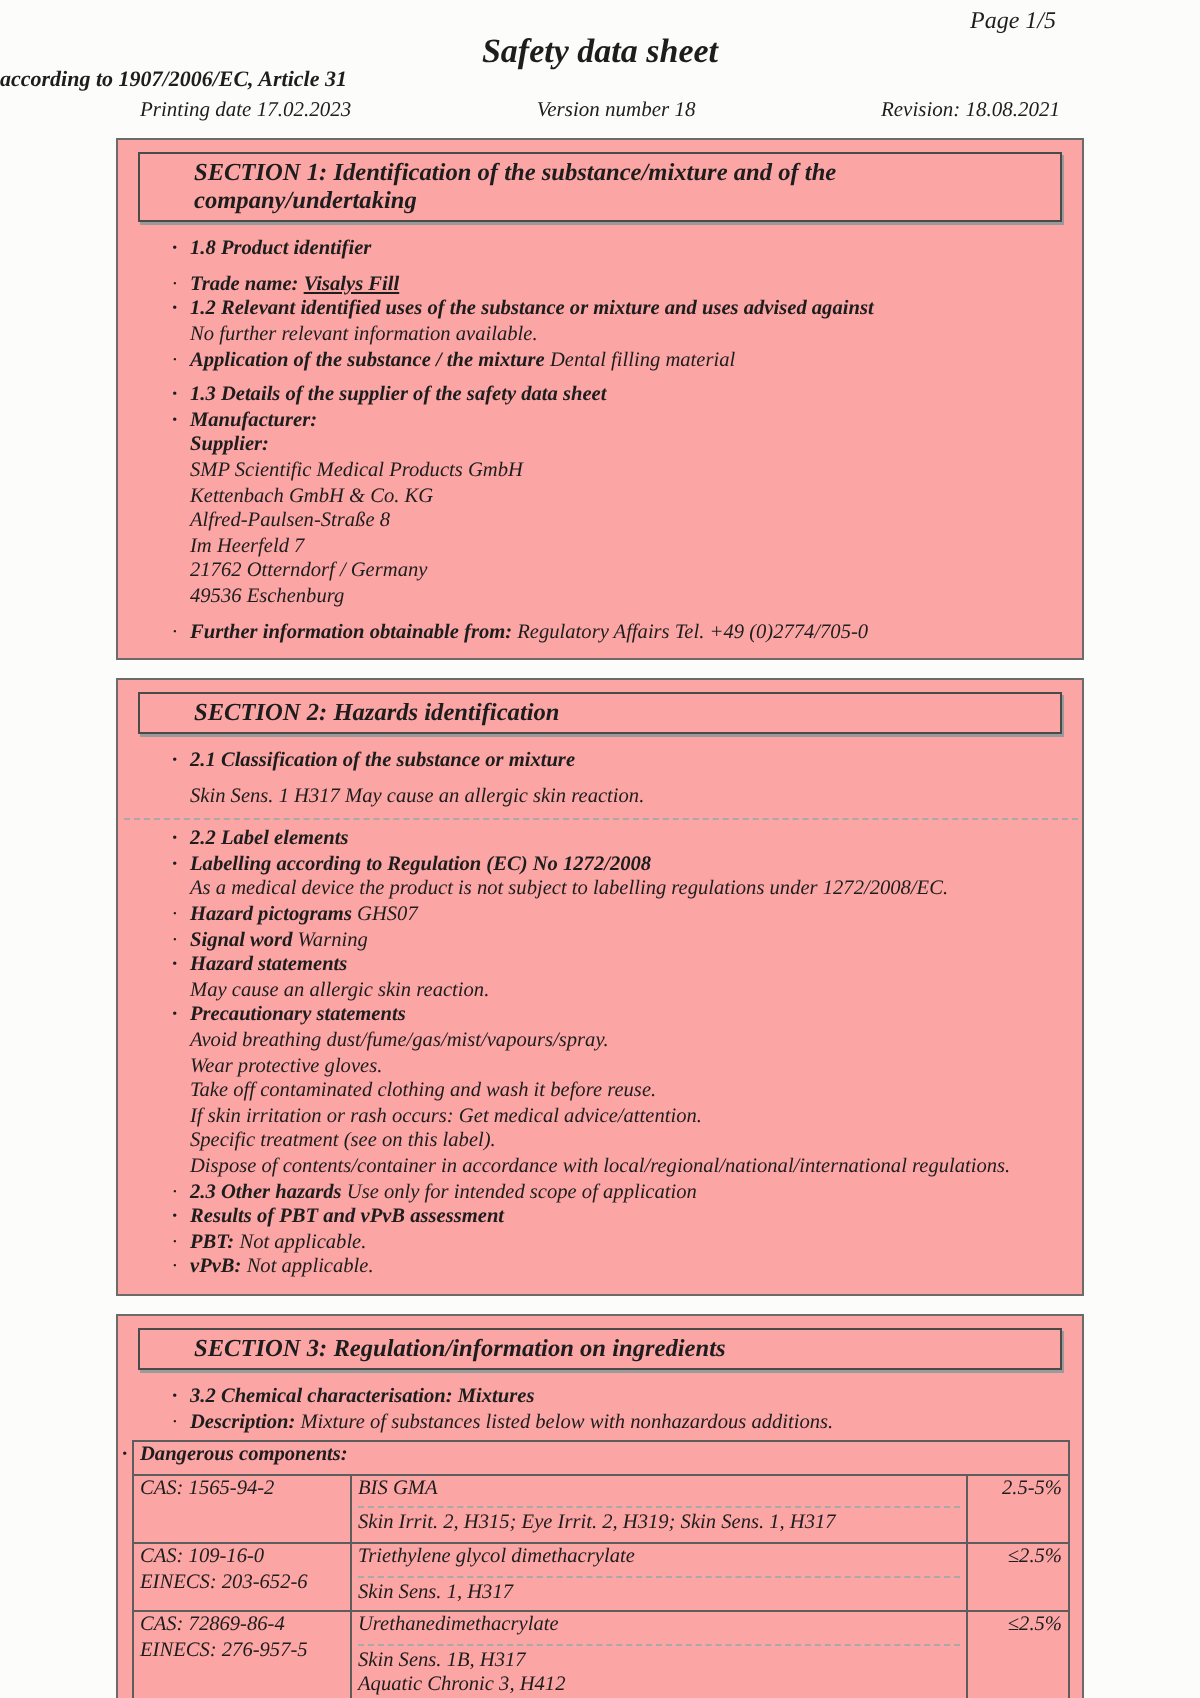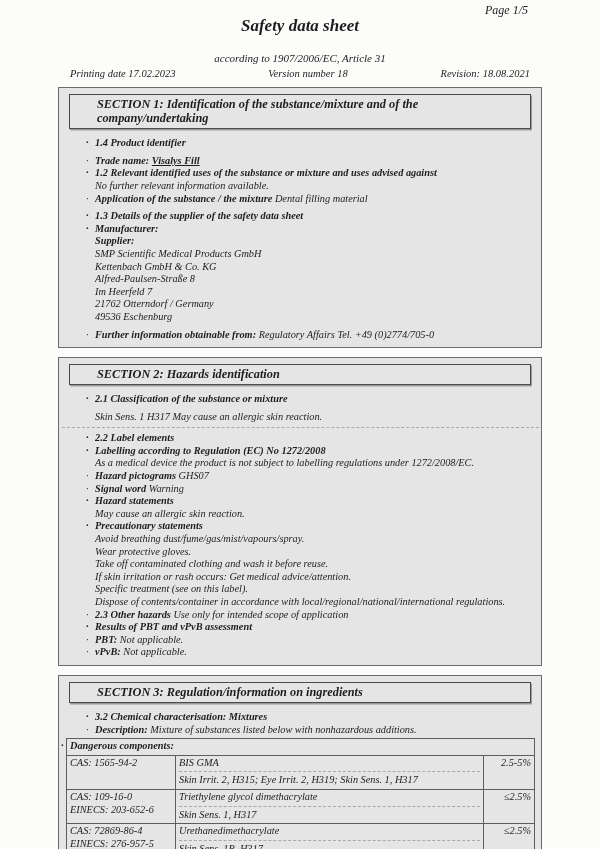--- a/index.html
+++ b/index.html
@@ -9,28 +9,28 @@
     font-family:"Liberation Serif","DejaVu Serif",serif;
     font-style:italic;
     color:#1d1d1d;
     font-size:10.3px;
     line-height:12.6px;
     overflow:hidden;
   }
   .b{font-weight:bold;}
   .page-num{text-align:right;padding:4px 72px 0 0;font-size:12px;}
   .doc-title{text-align:center;font-weight:bold;font-size:17px;line-height:16px;margin-top:1px;}
-  .doc-subtitle{text-align:center;font-weight:normal;font-size:11px;line-height:13px;margin-top:18px;}
+  .doc-subtitle{font-weight:bold;font-size:11px;line-height:13px;}
   .meta-row{display:flex;justify-content:space-between;padding:3px 70px 0 70px;font-size:10.5px;margin-bottom:7px;}
 
   .section-box{
     border:1px solid #6b6b6b;
     margin:0 58px 9px 58px;
     padding:0 0 6px 0;
-    background:#e5e5e5;
+    background:#fca5a5;
   }
   .section-title{
     border:1px solid #4a4a4a;
     box-shadow:1px 1.5px 0 #9a9a9a;
     margin:6px 10px 8px 10px;
     padding:2px 6px 3px 27px;
     font-weight:bold;
     font-size:12.3px;
     line-height:14px;
   }
@@ -72,21 +72,21 @@
   <div class="doc-subtitle">according to 1907/2006/EC, Article 31</div>
   <div class="meta-row">
     <span>Printing date 17.02.2023</span>
     <span>Version number 18</span>
     <span>Revision: 18.08.2021</span>
   </div>
 
   <div class="section-box">
     <div class="section-title">SECTION 1: Identification of the substance/mixture and of the company/undertaking</div>
     <div class="content">
-      <div class="li b">1.4 Product identifier</div>
+      <div class="li b">1.8 Product identifier</div>
       <div class="li mt"><span class="b">Trade name:</span> <span class="b underline">Visalys Fill</span></div>
       <div class="li b">1.2 Relevant identified uses of the substance or mixture and uses advised against</div>
       <div>No further relevant information available.</div>
       <div class="li"><span class="b">Application of the substance / the mixture</span> <span>Dental filling material</span></div>
       <div class="li b mt">1.3 Details of the supplier of the safety data sheet</div>
       <div class="cols">
         <div class="col-left li b">Manufacturer:</div>
         <div class="col-right b">Supplier:</div>
       </div>
       <div class="cols">

